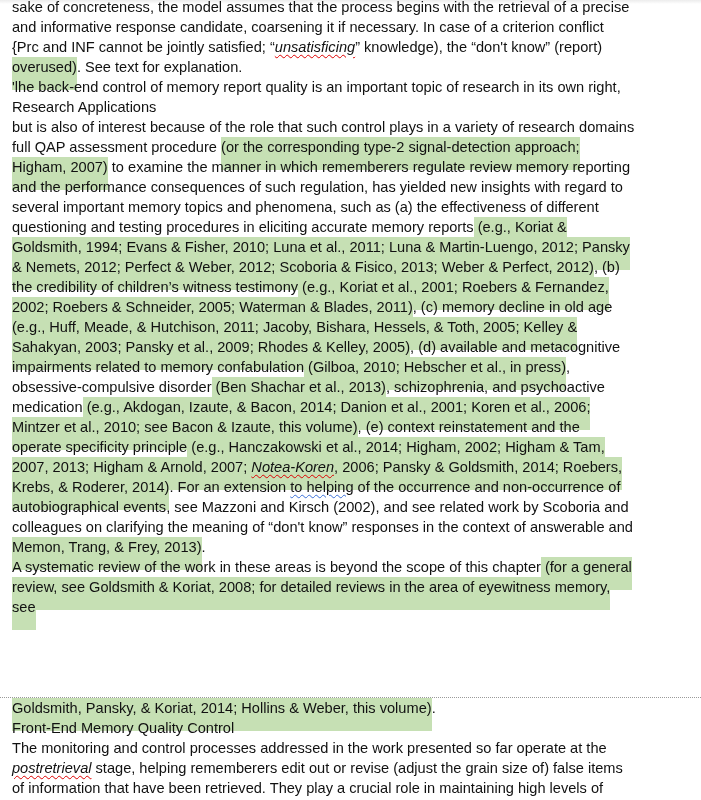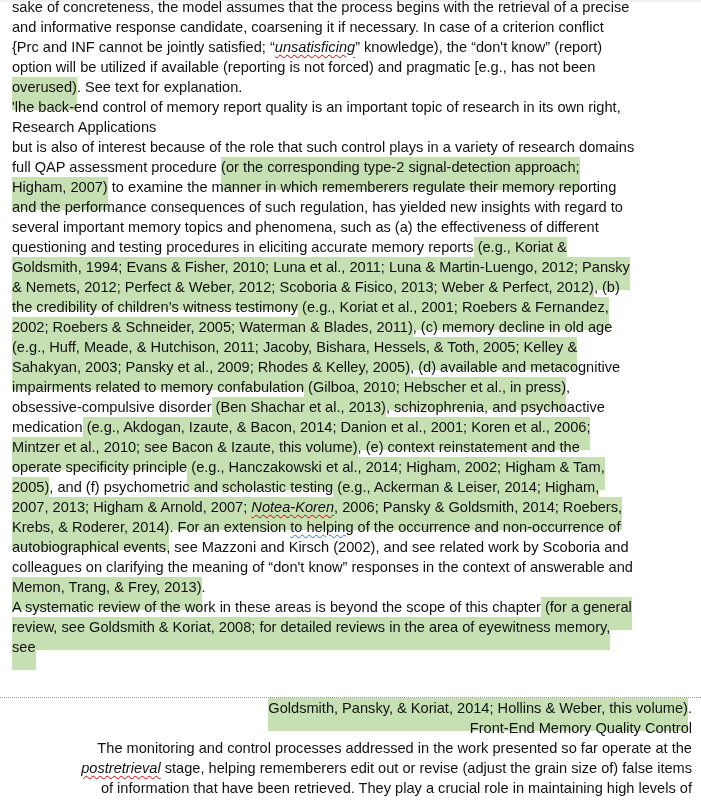--- a/index.html
+++ b/index.html
@@ -8,53 +8,51 @@
     background: linear-gradient(#ececec, #ffffff); }
   .page { position: absolute; left: 12px; top: -3px; width: 680px;
     font-family: "Liberation Sans", sans-serif; font-size: 14.6px; color: #111;
     line-height: 20px; }
   .line { display: block; white-space: nowrap; height: 20px; }
   .hl { background: #c6e0b4; padding: 2px 0 15px 0; }
   .spell { text-decoration: underline wavy #d00; text-decoration-thickness: 1px; text-underline-offset: 2px; font-style: italic; }
   .grammar { text-decoration: underline wavy #3a6fd8; text-decoration-thickness: 1px; text-underline-offset: 2px; }
   .pagebreak { position: absolute; left: 0; top: 697px; width: 701px; border-top: 1px dotted #9a9a9a; }
   .page2 { position: absolute; left: 12px; top: 698px; width: 680px;
-    font-family: "Liberation Sans", sans-serif; font-size: 14.6px; color: #111; line-height: 20px; text-align: right; }
+    font-family: "Liberation Sans", sans-serif; font-size: 14.6px; color: #111; line-height: 20px; }
 </style>
 </head>
 <body>
 
 <div class="topshade"></div>
 
 <div class="page" id="page1">
     <span class="line"><span class="">sake of concreteness, the model assumes that the process begins with the retrieval of a precise</span></span>
     <span class="line"><span class="">and informative response candidate, coarsening it if necessary. In case of a criterion conflict</span></span>
     <span class="line"><span class="">{Prc and INF cannot be jointly satisfied; “</span><span class="spell">unsatisficing</span><span class="">” knowledge), the “don't know” (report)</span></span>
-    <span class="line"><span class="">option will be utilized if available (reporting is not forced) and pragmatic [e.g., has not been</span></span>
     <span class="line"><span class="hl">overused)</span><span class="">. See text for explanation.</span></span>
     <span class="line"><span class="">'lhe back-end control of memory report quality is an important topic of research in its own right,</span></span>
     <span class="line"><span class="">Research Applications</span></span>
     <span class="line"><span class="">but is also of interest because of the role that such control plays in a variety of research domains</span></span>
     <span class="line"><span class="">full QAP assessment procedure </span><span class="hl">(or the corresponding type-2 signal-detection approach;</span></span>
-    <span class="line"><span class="hl">Higham, 2007)</span><span class=""> to examine the manner in which rememberers regulate their memory reporting</span></span>
+    <span class="line"><span class="hl">Higham, 2007)</span><span class=""> to examine the manner in which rememberers regulate review memory reporting</span></span>
     <span class="line"><span class="">and the performance consequences of such regulation, has yielded new insights with regard to</span></span>
     <span class="line"><span class="">several important memory topics and phenomena, such as (a) the effectiveness of different</span></span>
     <span class="line"><span class="">questioning and testing procedures in eliciting accurate memory reports</span><span class="hl"> (e.g., Koriat &amp;</span></span>
     <span class="line"><span class="hl">Goldsmith, 1994; Evans &amp; Fisher, 2010; Luna et al., 2011; Luna &amp; Martin-Luengo, 2012; Pansky</span></span>
     <span class="line"><span class="hl">&amp; Nemets, 2012; Perfect &amp; Weber, 2012; Scoboria &amp; Fisico, 2013; Weber &amp; Perfect, 2012)</span><span class="">, (b)</span></span>
     <span class="line"><span class="">the credibility of children’s witness testimony</span><span class="hl"> (e.g., Koriat et al., 2001; Roebers &amp; Fernandez,</span></span>
     <span class="line"><span class="hl">2002; Roebers &amp; Schneider, 2005; Waterman &amp; Blades, 2011)</span><span class="">, (c) memory decline in old age</span><span class="hl"> </span></span>
     <span class="line"><span class="hl">(e.g., Huff, Meade, &amp; Hutchison, 2011; Jacoby, Bishara, Hessels, &amp; Toth, 2005; Kelley &amp;</span></span>
     <span class="line"><span class="hl">Sahakyan, 2003; Pansky et al., 2009; Rhodes &amp; Kelley, 2005)</span><span class="">, (d) available and metacognitive</span></span>
     <span class="line"><span class="">impairments related to memory confabulation</span><span class="hl"> (Gilboa, 2010; Hebscher et al., in press)</span><span class="">,</span></span>
     <span class="line"><span class="">obsessive-compulsive disorder</span><span class="hl"> (Ben Shachar et al., 2013)</span><span class="">, schizophrenia, and psychoactive</span></span>
     <span class="line"><span class="">medication</span><span class="hl"> (e.g., Akdogan, Izaute, &amp; Bacon, 2014; Danion et al., 2001; Koren et al., 2006;</span></span>
     <span class="line"><span class="hl">Mintzer et al., 2010; see Bacon &amp; Izaute, this volume)</span><span class="">, (e) context reinstatement and the</span></span>
     <span class="line"><span class="">operate specificity principle</span><span class="hl"> (e.g., Hanczakowski et al., 2014; Higham, 2002; Higham &amp; Tam,</span></span>
-    <span class="line"><span class="hl">2005)</span><span class="">, and (f) psychometric and scholastic testing</span><span class="hl"> (e.g., Ackerman &amp; Leiser, 2014; Higham,</span></span>
     <span class="line"><span class="hl">2007, 2013; Higham &amp; Arnold, 2007; </span><span class="hl spell">Notea-Koren</span><span class="hl">, 2006; Pansky &amp; Goldsmith, 2014; Roebers,</span></span>
     <span class="line"><span class="hl">Krebs, &amp; Roderer, 2014)</span><span class="">. For an extension </span><span class="grammar">to helping</span><span class=""> of the occurrence and non-occurrence of</span></span>
     <span class="line"><span class="">autobiographical events, see Mazzoni and Kirsch (2002), and see related work by Scoboria and</span></span>
     <span class="line"><span class="">colleagues on clarifying the meaning of “don't know” responses in the context of answerable and</span></span>
     <span class="line"><span class="hl">Memon, Trang, &amp; Frey, 2013)</span><span class="">.</span></span>
     <span class="line"><span class="">A systematic review of the work in these areas is beyond the scope of this chapter</span><span class="hl"> (for a general</span></span>
     <span class="line"><span class="hl">review, see Goldsmith &amp; Koriat, 2008; for detailed reviews in the area of eyewitness memory,</span></span>
     <span class="line"><span class="hl">see </span></span>
   </div>
 

